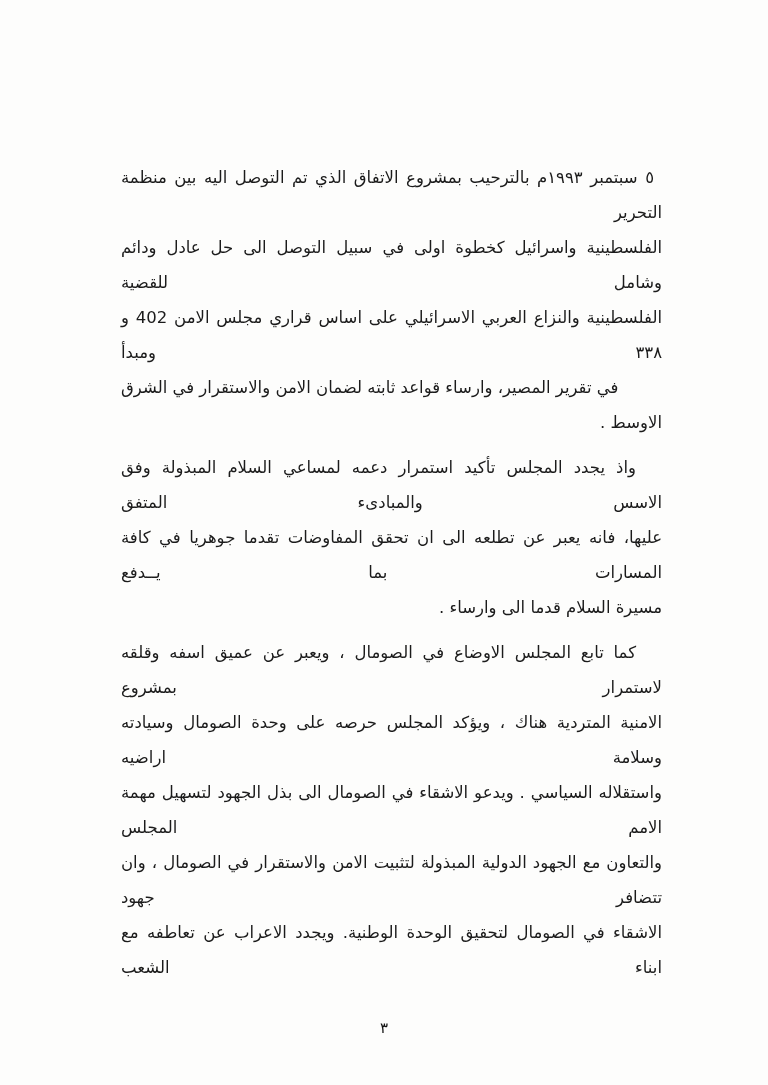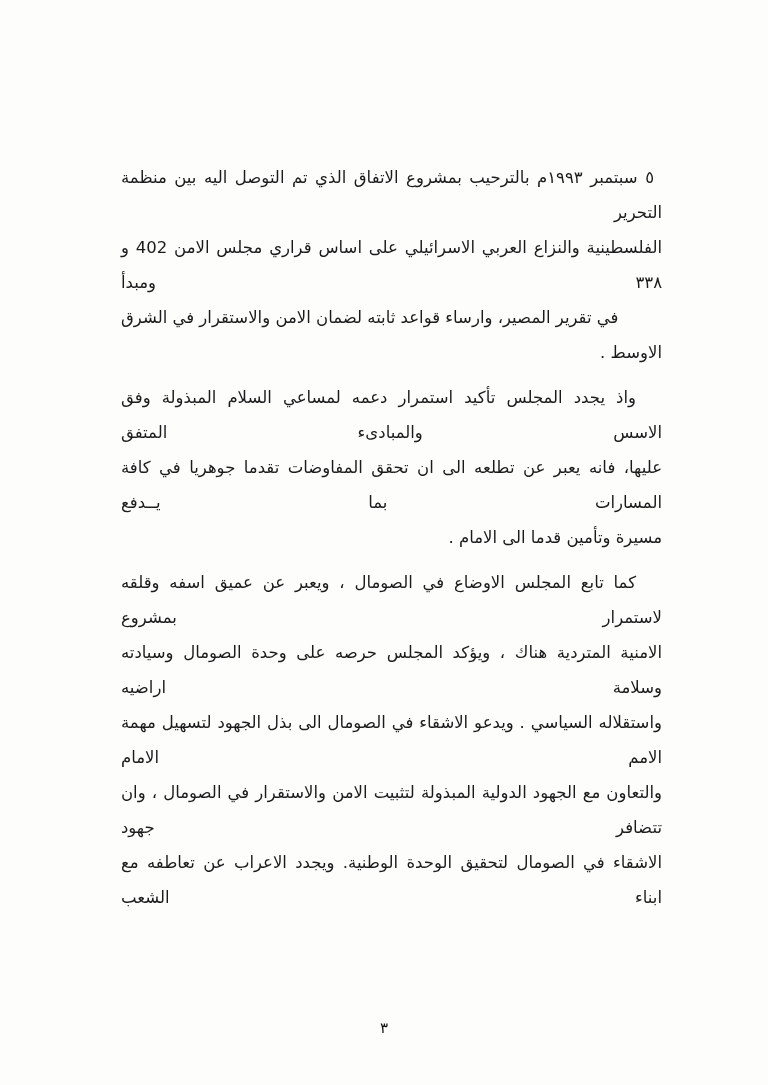--- a/index.html
+++ b/index.html
@@ -60,32 +60,33 @@
     color: #111;
   }
 </style>
 </head>
 <body>
 
 <div class="page">
   <main class="text-block">
       <p class="para">
         <span class="line cont-indent">٥ سبتمبر ١٩٩٣م بالترحيب بمشروع الاتفاق الذي تم التوصل اليه بين منظمة التحرير</span>
+        <span class="line">الفلسطينية واسرائيل كخطوة اولى في سبيل التوصل الى حل عادل ودائم وشامل للقضية</span>
         <span class="line">الفلسطينية والنزاع العربي الاسرائيلي على اساس قراري مجلس الامن 402 و ٣٣٨ ومبدأ</span>
         <span class="line last">في تقرير المصير، وارساء قواعد ثابته لضمان الامن والاستقرار في الشرق الاوسط .</span>
       </p>
       <p class="para">
         <span class="line indent">واذ يجدد المجلس تأكيد استمرار دعمه لمساعي السلام المبذولة وفق الاسس والمبادىء المتفق</span>
         <span class="line">عليها، فانه يعبر عن تطلعه الى ان تحقق المفاوضات تقدما جوهريا في كافة المسارات بما يــدفع</span>
-        <span class="line last">مسيرة وتأمين قدما الى الامام .</span>
+        <span class="line last">مسيرة السلام قدما الى وارساء .</span>
       </p>
       <p class="para">
         <span class="line indent">كما تابع المجلس الاوضاع في الصومال ، ويعبر عن عميق اسفه وقلقه لاستمرار بمشروع</span>
         <span class="line">الامنية المتردية هناك ، ويؤكد المجلس حرصه على وحدة الصومال وسيادته وسلامة اراضيه</span>
-        <span class="line">واستقلاله السياسي . ويدعو الاشقاء في الصومال الى بذل الجهود لتسهيل مهمة الامم الامام</span>
+        <span class="line">واستقلاله السياسي . ويدعو الاشقاء في الصومال الى بذل الجهود لتسهيل مهمة الامم المجلس</span>
         <span class="line">والتعاون مع الجهود الدولية المبذولة لتثبيت الامن والاستقرار في الصومال ، وان تتضافر جهود</span>
         <span class="line">الاشقاء في الصومال لتحقيق الوحدة الوطنية. ويجدد الاعراب عن تعاطفه مع ابناء الشعب</span>
       </p>
     </main>
   <footer class="page-footer">
     <span class="page-number">٣</span>
   </footer>
 </div>
 
 </body></html>

